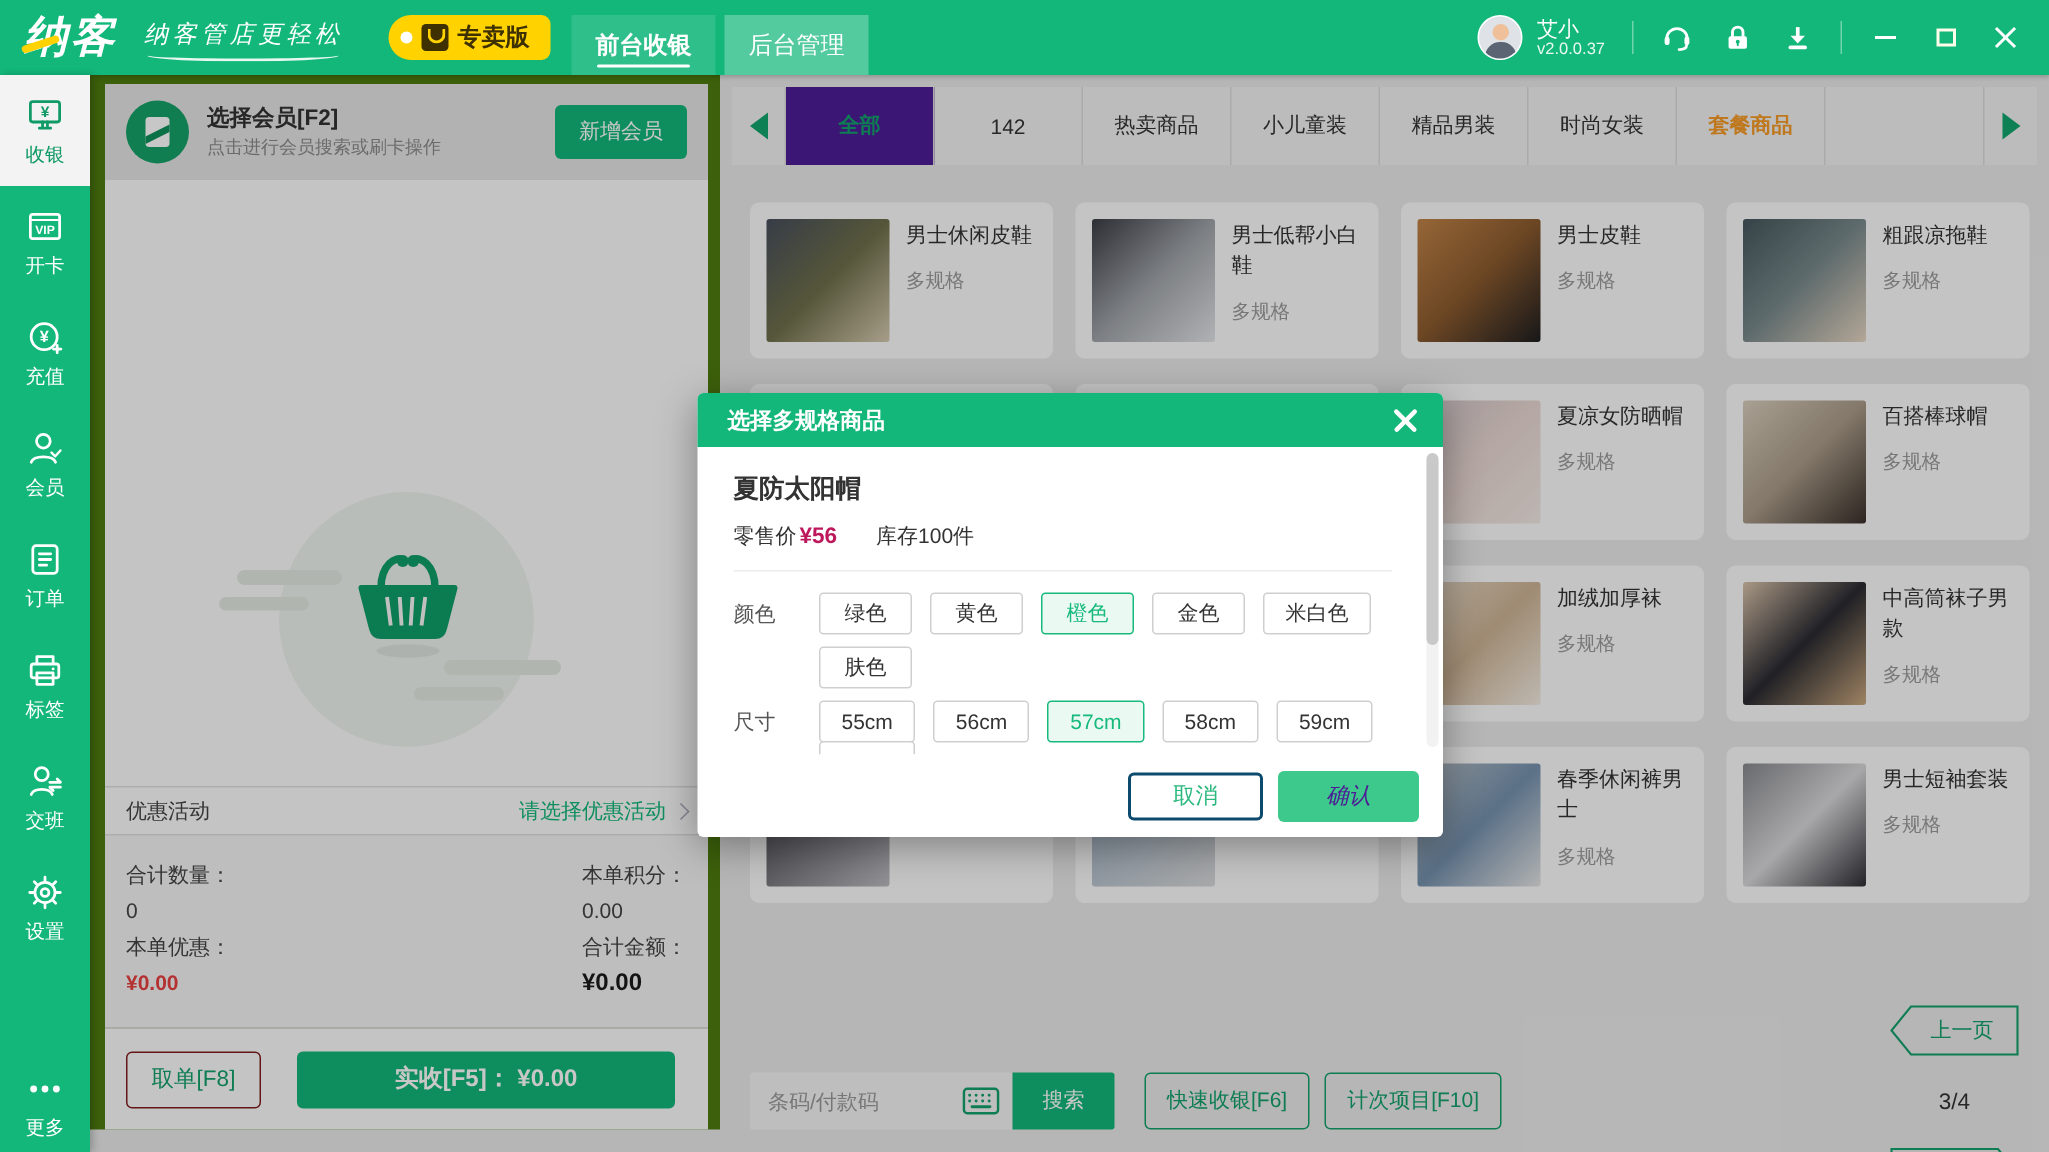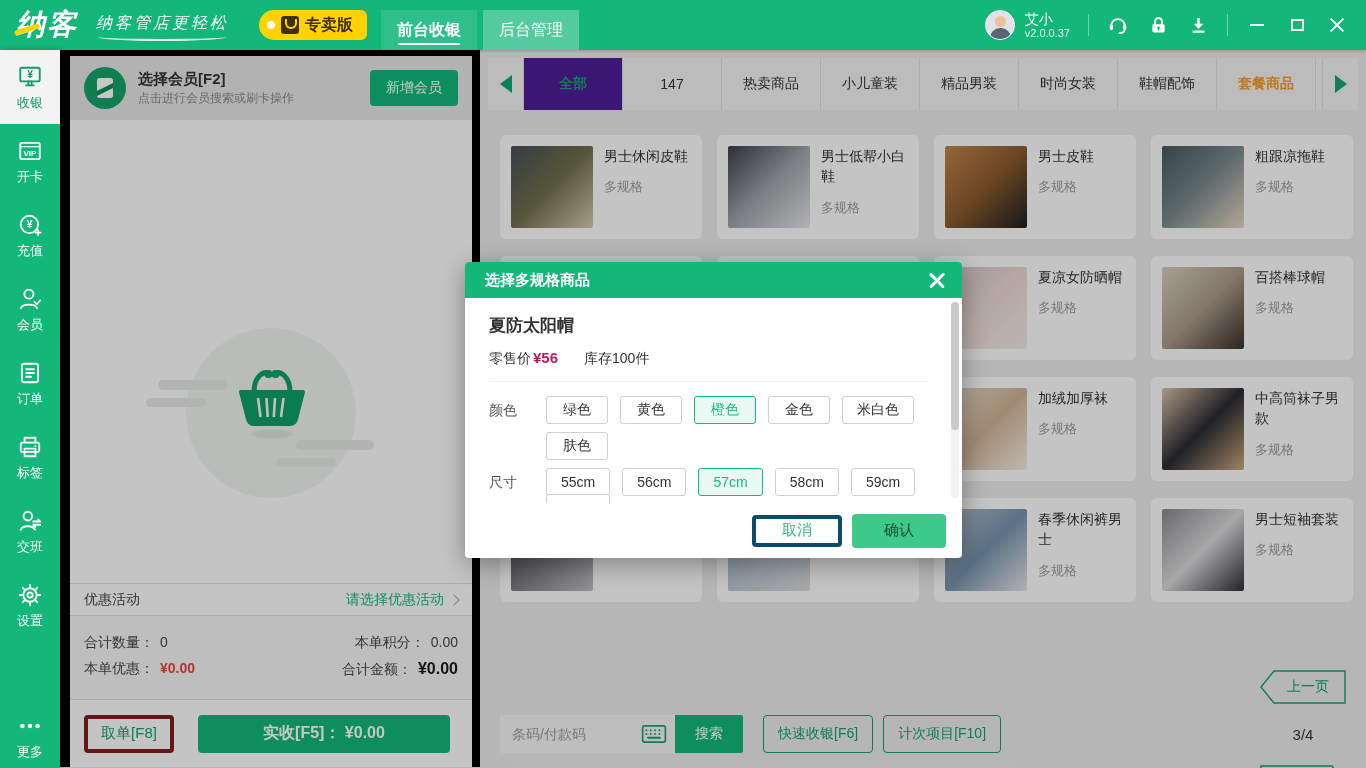--- a/index.html
+++ b/index.html
@@ -49,45 +49,45 @@
   .sidebar { position:absolute; left:0; top:50px; width:60px; bottom:0; background:#13b77a; z-index:60;
     display:flex; flex-direction:column; box-shadow:2px 0 5px rgba(0,0,0,.22); }
   .side-item { height:74px; display:flex; flex-direction:column; align-items:center; justify-content:center;
     color:#fff; cursor:pointer; flex:0 0 auto; }
   .side-item .side-icon { height:28px; display:flex; align-items:center; justify-content:center; }
   .side-item .side-label { font-size:13px; margin-top:3px; }
   .side-item.is-active { background:#f3f3f3; color:#0f9a66; }
   .side-item:last-child { margin-top:auto; margin-bottom:4px; height:56px; }
 
   
-  .member-panel { position:absolute; left:60px; top:50px; width:420px; bottom:1px; background:#000000; }
+  .member-panel { position:absolute; left:60px; top:50px; width:420px; bottom:15px; background:#4d7c0f; }
   .mp-inner { position:absolute; left:10px; right:8px; top:6px; bottom:0; display:flex; flex-direction:column; }
   .member-head { background:#e4e4e4; height:64px; display:flex; align-items:center; padding:0 14px; gap:12px; cursor:pointer; }
   .member-circle { width:42px; height:42px; border-radius:50%; background:#17a268; display:flex; align-items:center; justify-content:center; flex:0 0 auto; }
   .member-head-text { line-height:1.3; }
   .member-title { font-size:15px; font-weight:bold; color:#333; }
   .member-sub { font-size:12px; color:#8a8a8a; margin-top:3px; }
   .btn-add-member { margin-left:auto; background:#13b77a; color:#fff; font-size:14px; border:none;
     padding:9px 16px; border-radius:4px; cursor:pointer; }
   .cart-area { background:#fcfcfc; flex:1; position:relative; }
   .cart-empty { position:absolute; left:50%; top:200px; transform:translate(-50%,0); width:190px; height:190px; }
   .cart-circle { position:absolute; left:10px; top:8px; width:170px; height:170px; border-radius:50%; background:#eef2ee; }
   .cloud { position:absolute; background:#e2e8e2; border-radius:8px; }
   .cart-basket { position:absolute; left:48px; top:40px; }
   .promo-row { background:#fcfcfc; border-top:1px solid #ddd; height:32px; display:flex; align-items:center; padding:0 14px; }
   .promo-label { font-size:14px; color:#444; }
   .promo-link { margin-left:auto; color:#13b77a; font-size:14px; cursor:pointer; display:flex; align-items:center; gap:6px; }
   .chev { width:8px; height:8px; border-top:1px solid #9ab; border-right:1px solid #9ab; transform:rotate(45deg); border-color:#aab; }
   .totals { background:#f4f4f4; border-top:1px solid #ddd; padding:10px 14px 12px; }
   .tot-row { display:flex; justify-content:space-between; margin:8px 0; font-size:14px; color:#444; }
-  .tot-cell { display:flex; gap:6px; align-items:baseline; }
+  .tot-cell { display:flex; gap:6px; align-items:baseline;flex-direction:column; }
   .red-val { color:#e84040; font-weight:bold; }
   .big-val { color:#1a1a1a; font-weight:bold; font-size:16px; }
   .pay-row { background:#fcfcfc; border-top:1px solid #ddd; flex:0 0 68px; display:flex; align-items:center; padding:0 14px; gap:24px; }
-  .btn-hold { width:90px; height:38px; background:transparent; border:4px solid #7f1d1d; color:#13a06c;
+  .btn-hold { width:90px; height:38px; background:transparent; border:1px solid #7f1d1d; color:#13a06c;
     font-size:15px; border-radius:4px; cursor:pointer; }
   .btn-pay { flex:1; max-width:252px; height:38px; background:#13b77a; border:none; color:#fff;
     font-size:16px; font-weight:bold; border-radius:4px; cursor:pointer; }
 
   
   .catalog { position:absolute; left:480px; top:50px; right:0; bottom:0; background:#eaeaea; }
   .cat-tabs { position:absolute; left:8px; right:8px; top:8px; height:52px; background:#f1f1f1; display:flex; }
   .cat-arrow { width:36px; display:flex; align-items:center; justify-content:center; cursor:pointer; border-right:1px solid #dcdcdc; }
   .cat-arrow.right { border-right:none; border-left:1px solid #dcdcdc; margin-left:auto; }
   .tri-l { width:0; height:0; border-top:9px solid transparent; border-bottom:9px solid transparent; border-right:12px solid #11a56d; }
@@ -140,22 +140,22 @@
   .spec-label { width:57px; flex:0 0 auto; font-size:14px; color:#555; line-height:28px; }
   .spec-opts { display:flex; flex-wrap:wrap; gap:8px 12px; width:392px; }
   .opt { height:28px; min-width:62px; padding:0 14px; background:#fff; border:1px solid #cfcfcf; border-radius:3px;
     font-size:14px; color:#333; display:flex; align-items:center; justify-content:center; cursor:pointer; }
   .opt.is-active { border-color:#17b97c; color:#17b97c; background:#eafaf2; }
   .opt-cut { position:absolute; left:81px; bottom:0; width:64px; height:9px; overflow:hidden; }
   .opt-cut div { width:64px; height:28px; border:1px solid #cfcfcf; border-radius:3px; background:#fff; }
   .m-scroll { position:absolute; right:3px; top:4px; width:8px; height:196px; background:#f2f2f2; border-radius:4px; }
   .m-thumb { position:absolute; left:0; top:0; width:8px; height:128px; background:#c9c9c9; border-radius:4px; cursor:pointer; }
   .modal-foot { height:55px; display:flex; align-items:center; justify-content:flex-end; gap:10px; padding:0 16px; }
-  .btn-cancel { width:90px; height:32px; background:#fff; border:4px solid #0c4a6e; color:#2bb87e; font-size:15px; border-radius:4px; cursor:pointer; }
-  .btn-confirm { width:94px; height:34px; background:#3ec98c; border:none; color:#14532d; font-size:15px; border-radius:4px; cursor:pointer; }
+  .btn-cancel { width:90px; height:32px; background:#fff; border:2px solid #0c4a6e; color:#2bb87e; font-size:15px; border-radius:4px; cursor:pointer; }
+  .btn-confirm { width:94px; height:34px; background:#3ec98c; border:none; color:#4c1d95; font-size:15px; border-radius:4px; cursor:pointer;font-style:italic; }
 </style>
 </head>
 <body>
 
 <div class="app">
 
   <header class="topbar">
     <div class="logo">纳客</div>
     <div class="slogan">纳客管店更轻松</div>
     <div class="badge">
@@ -376,26 +376,25 @@
   </section>
 
   <section class="catalog">
     <div class="cat-tabs">
       <div class="cat-arrow">
           <span class="tri-l"></span>
         </div>
       <div class="cat-tab-host" style="display:flex;">
 
       <div class="cat-tab is-active">全部</div>
-          <div class="cat-tab">147</div>
+          <div class="cat-tab">142</div>
           <div class="cat-tab">热卖商品</div>
           <div class="cat-tab">小儿童装</div>
           <div class="cat-tab">精品男装</div>
           <div class="cat-tab">时尚女装</div>
-          <div class="cat-tab">鞋帽配饰</div>
           <div class="cat-tab is-highlight">套餐商品</div>
         </div>
       <div class="cat-arrow right">
           <span class="tri-r"></span>
         </div>
     </div>
     <div class="grid">
 
     <div class="p-card">
           <div class="p-img" style="background: linear-gradient(135deg, rgb(71, 78, 92), rgb(110, 111, 74), rgb(214, 202, 176));"></div>

